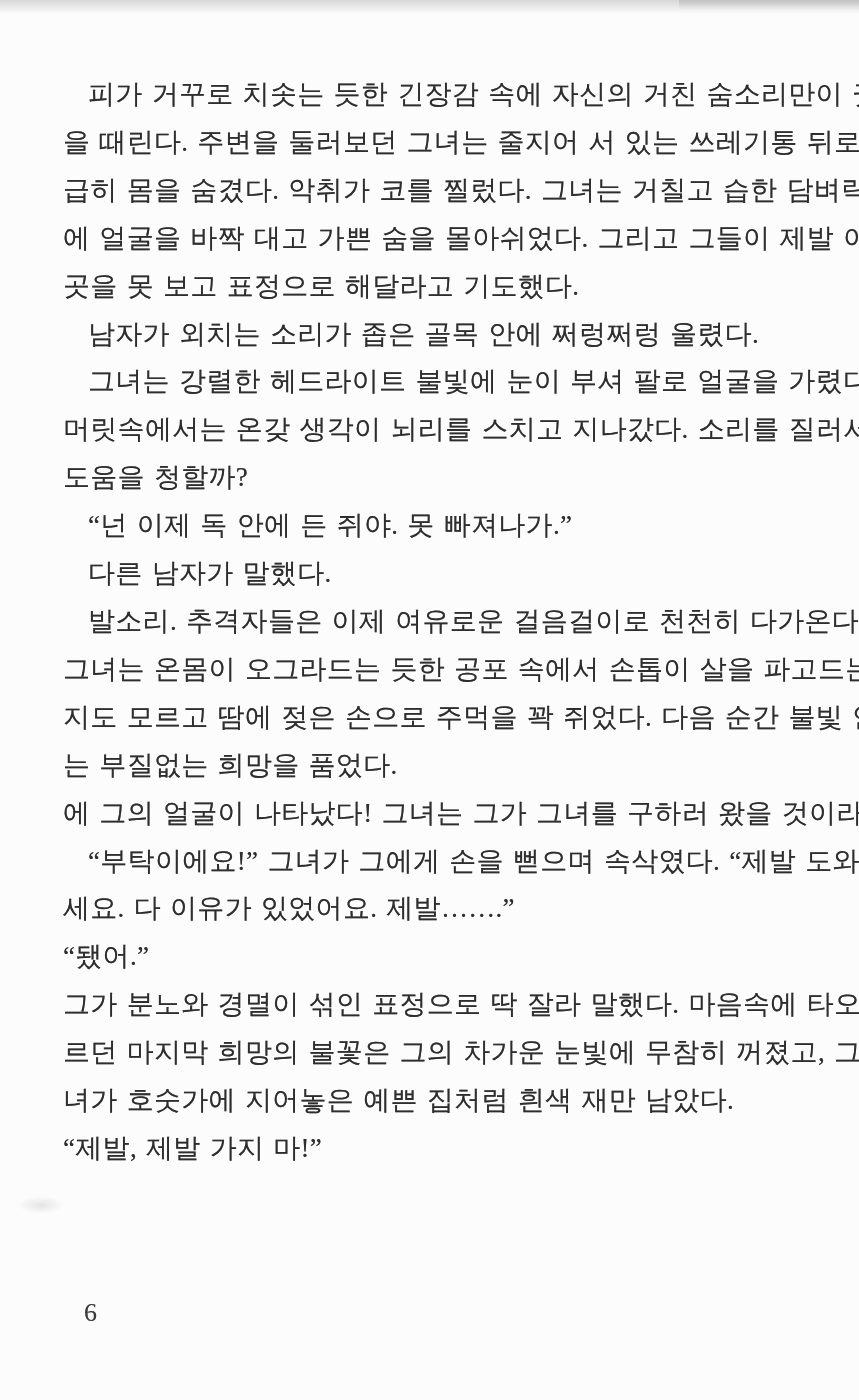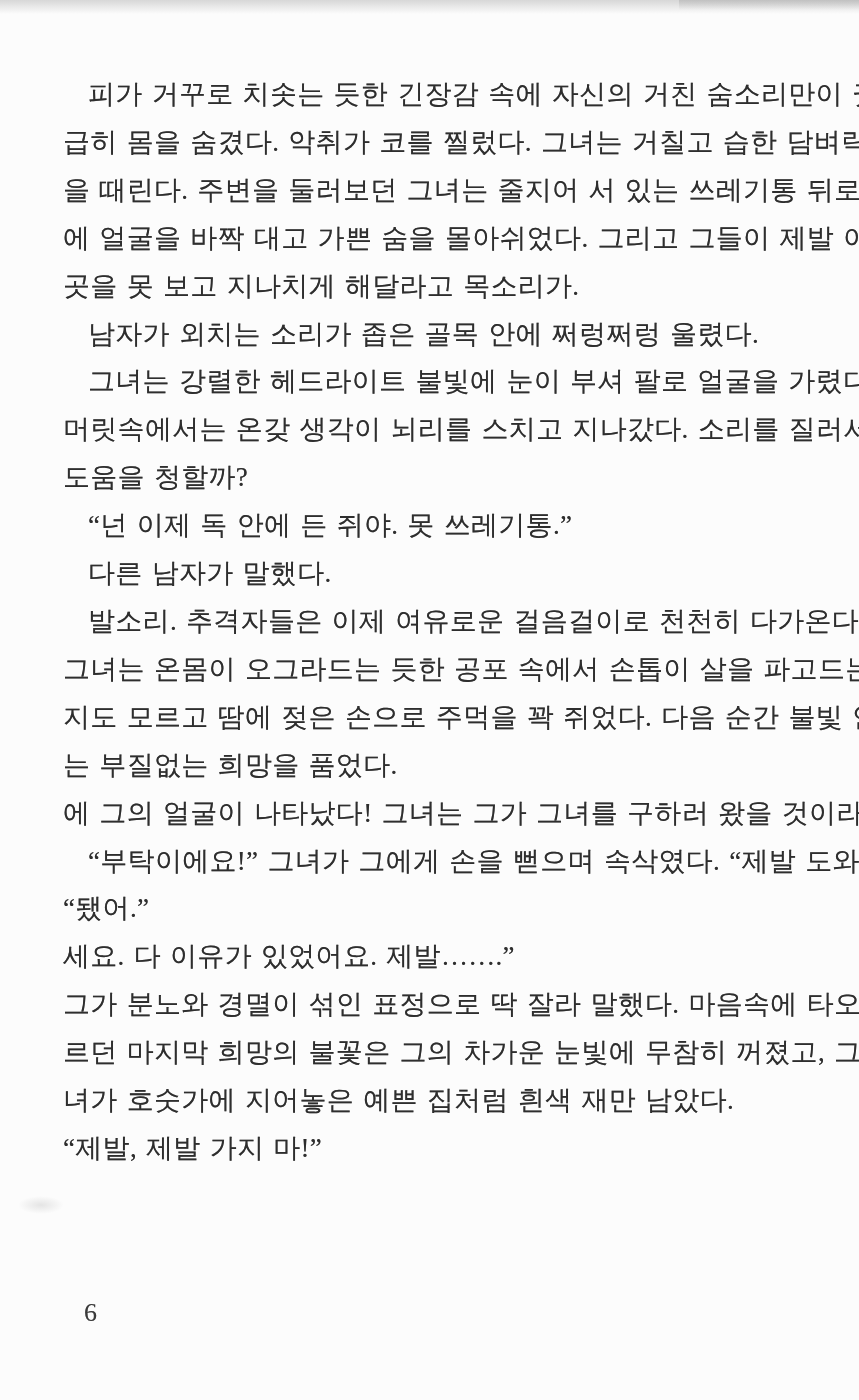--- a/index.html
+++ b/index.html
@@ -71,38 +71,38 @@
 <body>
 
 <div class="scan-page">
   <div class="scan-edge-top"></div>
   <div class="scan-edge-corner"></div>
   <div class="scan-smudge"></div>
 
   <div class="body-text">
 
   <p class="text-line indent">피가 거꾸로 치솟는 듯한 긴장감 속에 자신의 거친 숨소리만이 귓전</p>
+      <p class="text-line">을 때린다. 주변을 둘러보던 그녀는 줄지어 서 있는 쓰레기통 뒤로</p>
       <p class="text-line">급히 몸을 숨겼다. 악취가 코를 찔렀다. 그녀는 거칠고 습한 담벼락</p>
-      <p class="text-line">을 때린다. 주변을 둘러보던 그녀는 줄지어 서 있는 쓰레기통 뒤로</p>
       <p class="text-line">에 얼굴을 바짝 대고 가쁜 숨을 몰아쉬었다. 그리고 그들이 제발 이</p>
-      <p class="text-line">곳을 못 보고 지나치게 해달라고 목소리가.</p>
+      <p class="text-line">곳을 못 보고 표정으로 해달라고 기도했다.</p>
       <p class="text-line indent">남자가 외치는 소리가 좁은 골목 안에 쩌렁쩌렁 울렸다.</p>
       <p class="text-line indent">그녀는 강렬한 헤드라이트 불빛에 눈이 부셔 팔로 얼굴을 가렸다.</p>
       <p class="text-line">머릿속에서는 온갖 생각이 뇌리를 스치고 지나갔다. 소리를 질러서</p>
       <p class="text-line">도움을 청할까?</p>
-      <p class="text-line indent">“넌 이제 독 안에 든 쥐야. 못 쓰레기통.”</p>
+      <p class="text-line indent">“넌 이제 독 안에 든 쥐야. 못 빠져나가.”</p>
       <p class="text-line indent">다른 남자가 말했다.</p>
       <p class="text-line indent">발소리. 추격자들은 이제 여유로운 걸음걸이로 천천히 다가온다.</p>
       <p class="text-line">그녀는 온몸이 오그라드는 듯한 공포 속에서 손톱이 살을 파고드는</p>
       <p class="text-line">지도 모르고 땀에 젖은 손으로 주먹을 꽉 쥐었다. 다음 순간 불빛 안</p>
       <p class="text-line">는 부질없는 희망을 품었다.</p>
       <p class="text-line">에 그의 얼굴이 나타났다! 그녀는 그가 그녀를 구하러 왔을 것이라</p>
       <p class="text-line indent">“부탁이에요!” 그녀가 그에게 손을 뻗으며 속삭였다. “제발 도와주</p>
+      <p class="text-line">세요. 다 이유가 있었어요. 제발…….”</p>
       <p class="text-line">“됐어.”</p>
-      <p class="text-line">세요. 다 이유가 있었어요. 제발…….”</p>
       <p class="text-line">그가 분노와 경멸이 섞인 표정으로 딱 잘라 말했다. 마음속에 타오</p>
       <p class="text-line">르던 마지막 희망의 불꽃은 그의 차가운 눈빛에 무참히 꺼졌고, 그</p>
       <p class="text-line">녀가 호숫가에 지어놓은 예쁜 집처럼 흰색 재만 남았다.</p>
       <p class="text-line">“제발, 제발 가지 마!”</p>
     </div>
 
   <div class="page-number">6</div>
 </div>
 
 </body></html>

